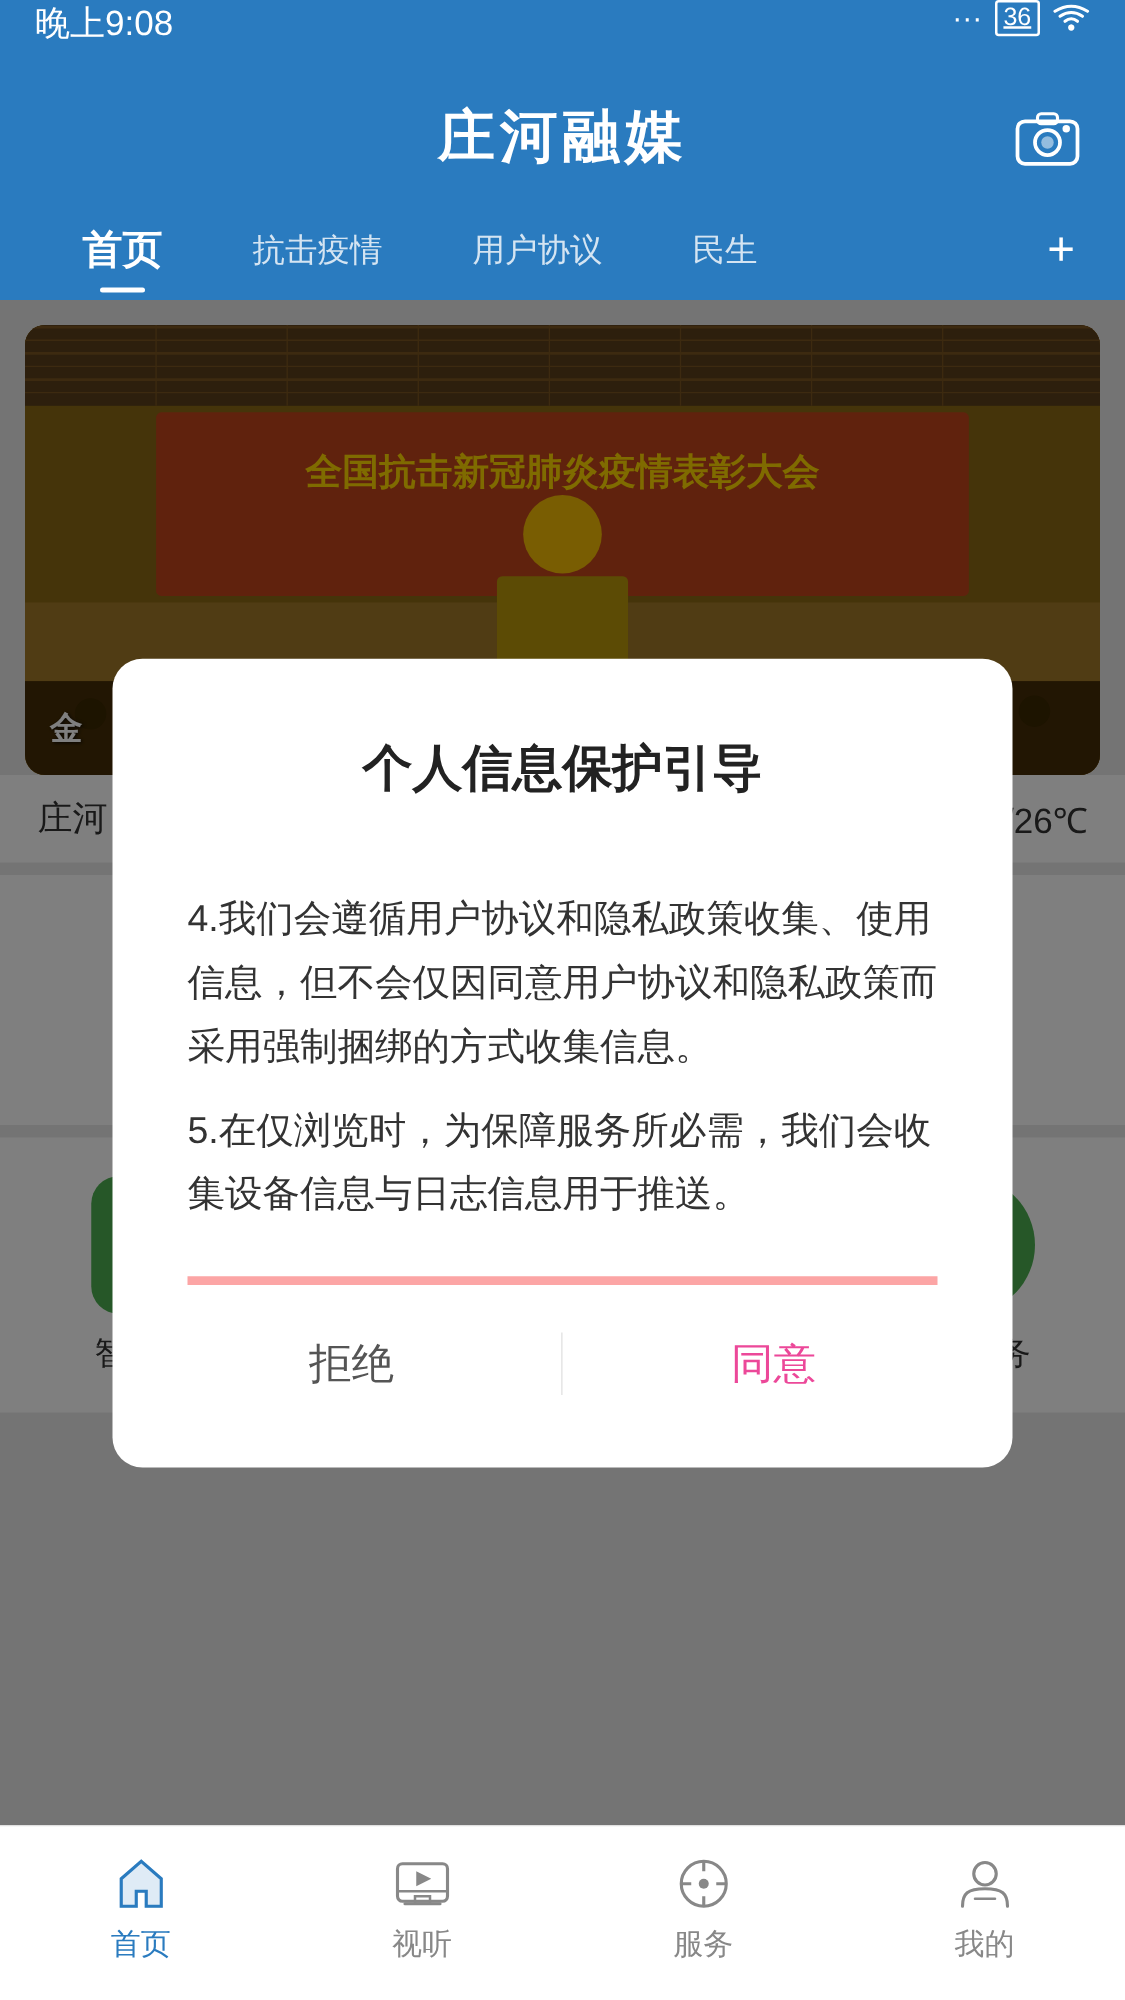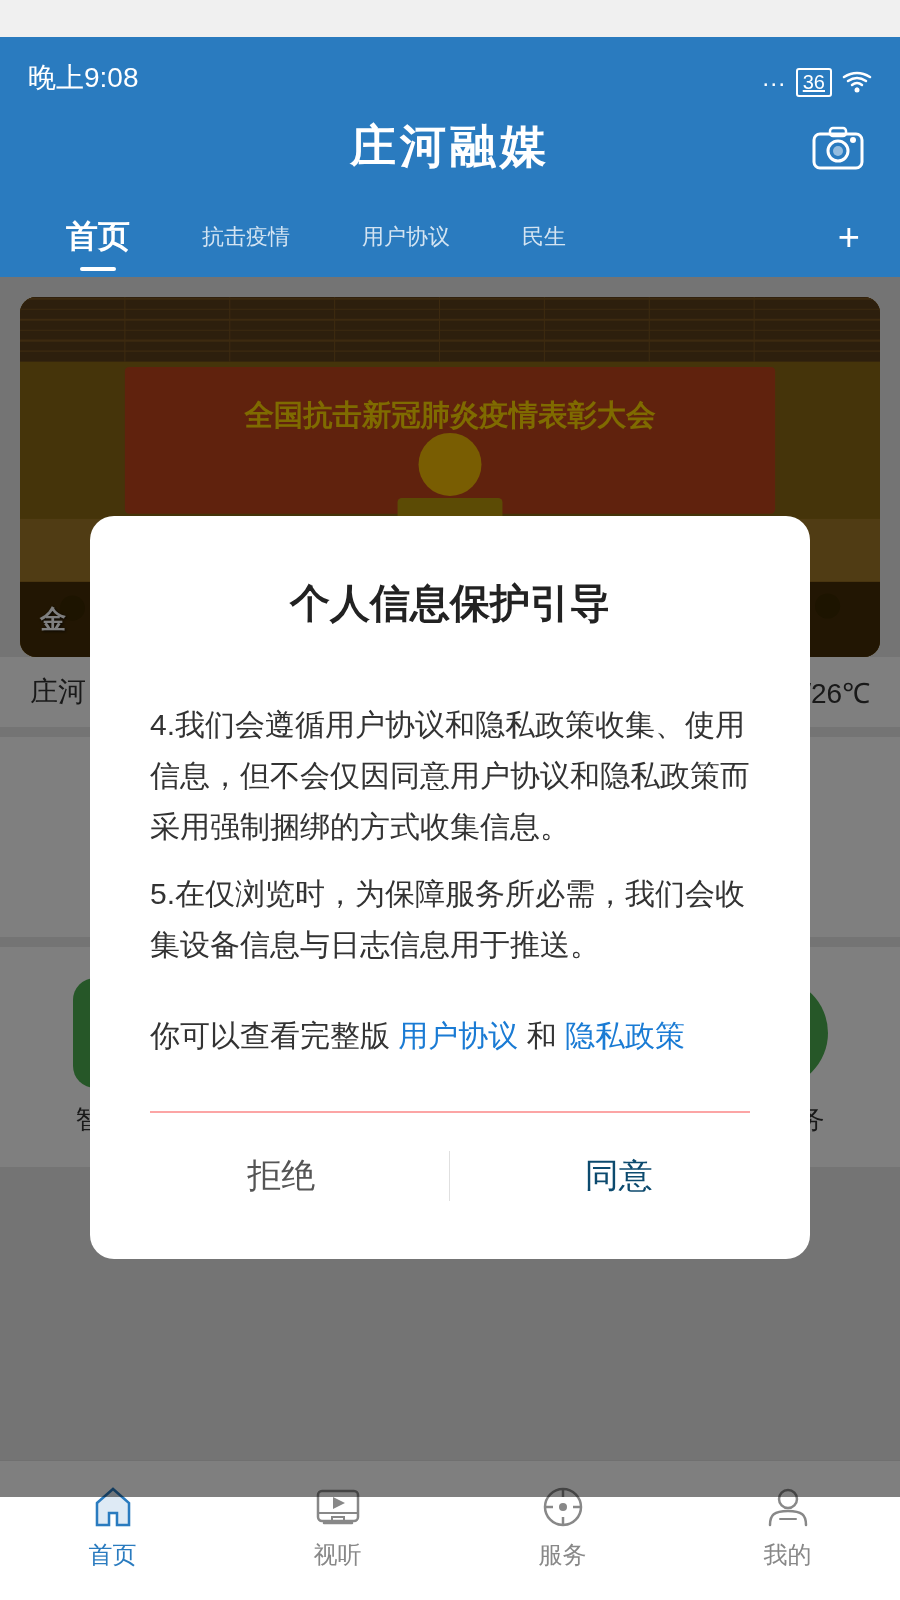--- a/index.html
+++ b/index.html
@@ -12,24 +12,23 @@
       position: relative;
       background: #f0f0f0;
     }
 
     
     .status-bar {
       width: 100%;
       height: 60px;
       background: #2a7bbf;
       display: flex;
-      align-items: flex-end;
+      align-items: flex-start;
       justify-content: space-between;
       padding: 0 28px;
-      margin-top: 37px;
     }
     .status-time {
       color: white;
       font-size: 28px;
       font-weight: 500;
     }
     .status-icons {
       display: flex;
       align-items: center;
       gap: 10px;
@@ -68,21 +67,21 @@
       height: 80px;
       background: #2a7bbf;
       display: flex;
       align-items: center;
       padding: 0 30px;
       gap: 0;
       border-bottom: none;
     }
     .nav-tab {
       color: rgba(255,255,255,0.8);
-      font-size: 22px;
+      font-size: 26px;
       padding: 0 36px;
       height: 100%;
       display: flex;
       align-items: center;
       justify-content: center;
       position: relative;
       cursor: pointer;
     }
     .nav-tab.active {
       color: white;
@@ -298,39 +297,39 @@
       line-height: 1.7;
     }
     .modal-link {
       color: #1a7bd4;
       text-decoration: none;
     }
     .modal-buttons {
       display: flex;
       justify-content: space-around;
       align-items: center;
-      border-top: 2px solid #fca5a5;
+      border-top: 7px solid #fca5a5;
       padding-top: 30px;
     }
     .modal-btn-reject {
       font-size: 34px;
       color: #555;
       background: none;
       border: none;
       cursor: pointer;
       padding: 10px 60px;
     }
     .modal-btn-divider {
       width: 1px;
       height: 50px;
       background: #e0e0e0;
     }
     .modal-btn-agree {
       font-size: 34px;
-      color: #0c4a6e;
+      color: #ec4899;
       background: none;
       border: none;
       cursor: pointer;
       padding: 10px 60px;
       font-weight: 500;
     }
 
     
     svg { display: block; }
   </style>
@@ -518,26 +517,20 @@
     </div>
   </div>
 
   <div class="modal-overlay">
     <div class="modal-box">
       <div class="modal-title">个人信息保护引导</div>
       <div class="modal-body">
         <p>4.我们会遵循用户协议和隐私政策收集、使用信息，但不会仅因同意用户协议和隐私政策而采用强制捆绑的方式收集信息。</p>
         <p>5.在仅浏览时，为保障服务所必需，我们会收集设备信息与日志信息用于推送。</p>
       </div>
-      <div class="modal-link-row">
-        <span>你可以查看完整版</span>
-        <a class="modal-link" href="#">用户协议</a>
-        <span>和</span>
-        <a class="modal-link" href="#">隐私政策</a>
-      </div>
       <div class="modal-buttons">
         <button class="modal-btn-reject">拒绝</button>
         <div class="modal-btn-divider"></div>
         <button class="modal-btn-agree">同意</button>
       </div>
     </div>
   </div>
 
 </div>
 

